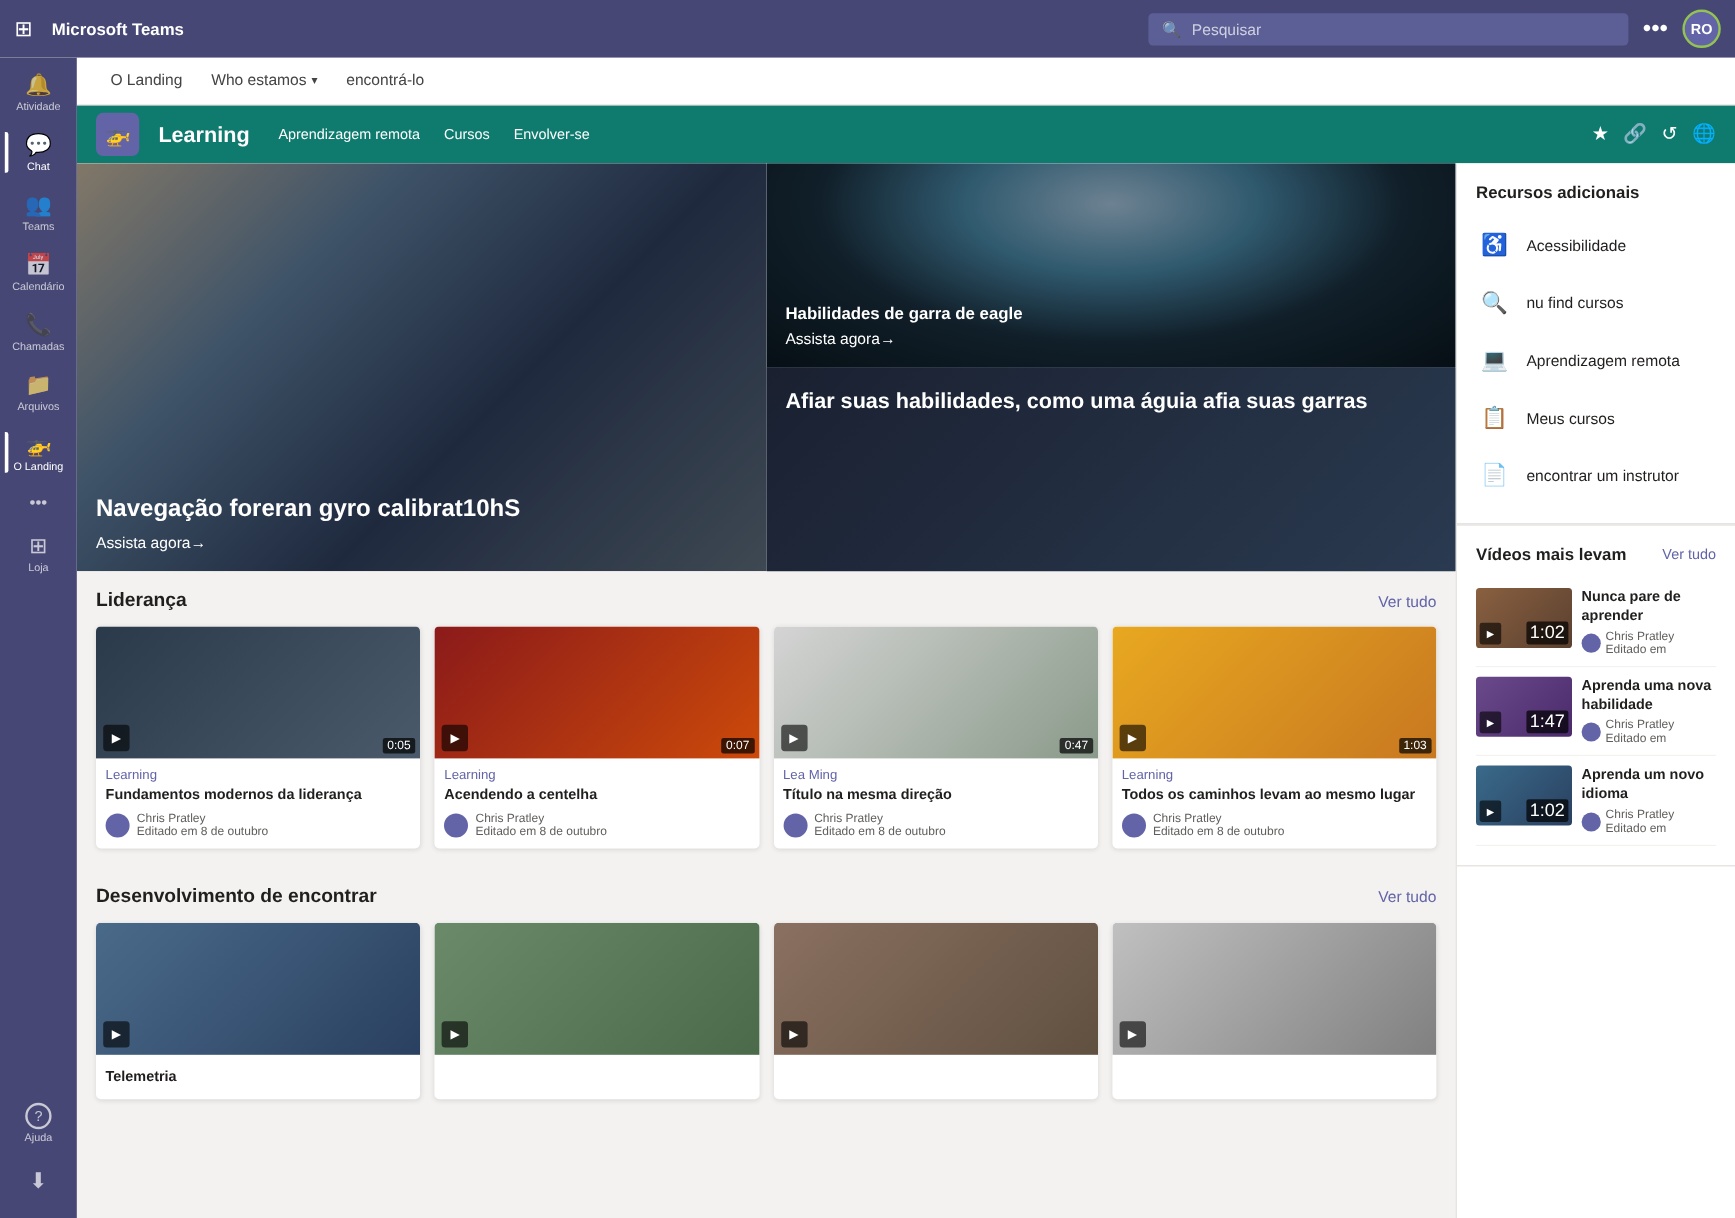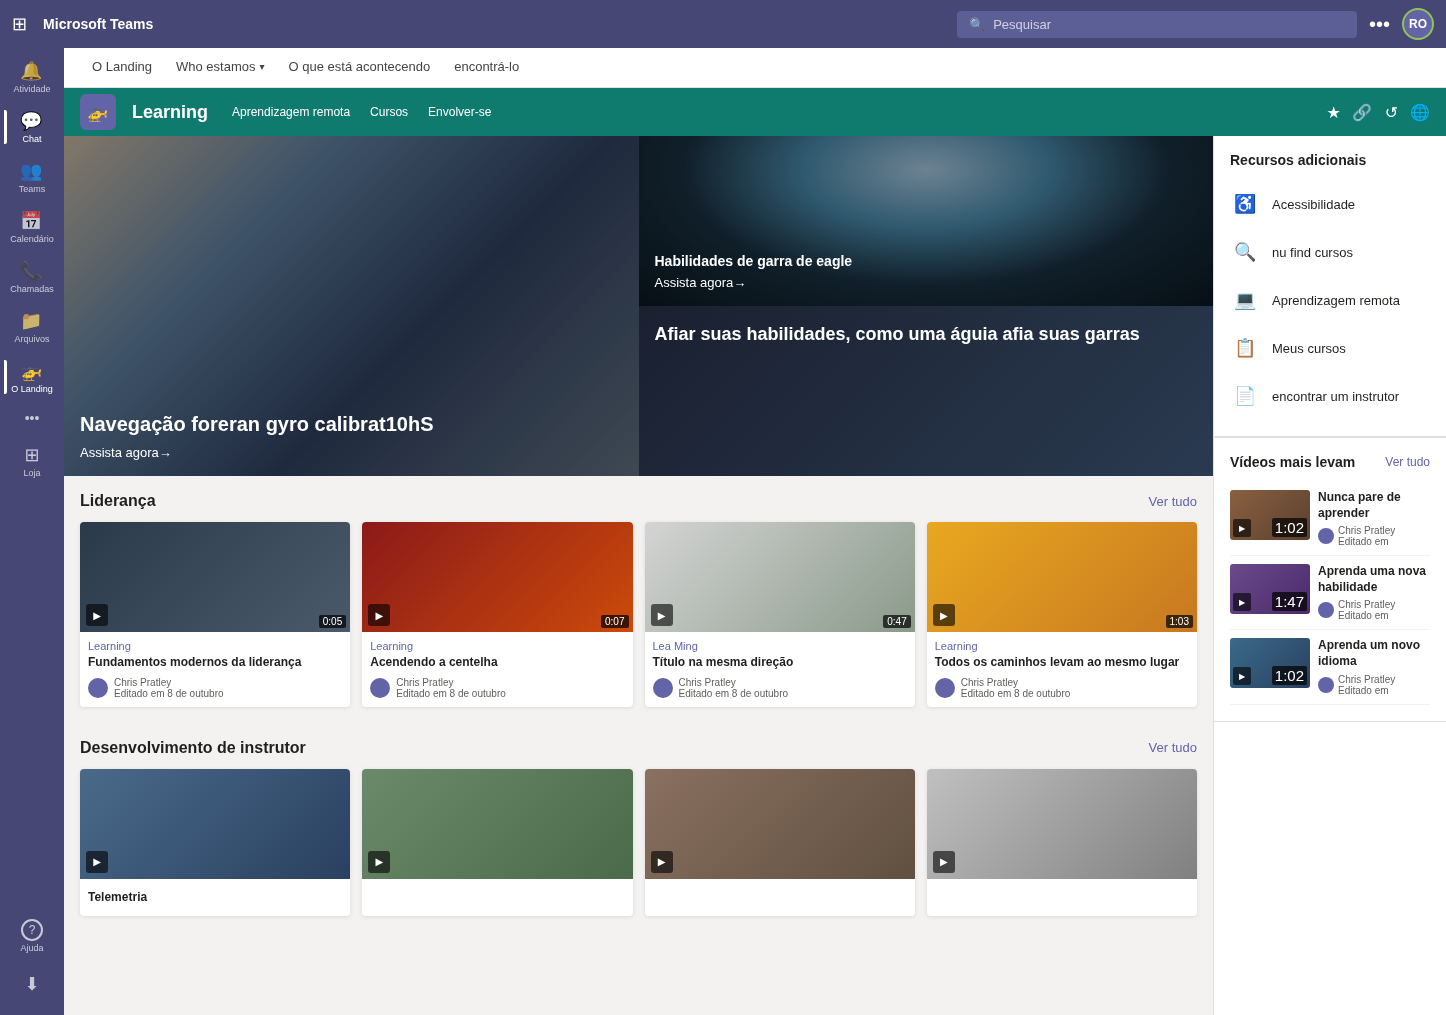--- a/index.html
+++ b/index.html
@@ -195,23 +195,20 @@
 
     <div class="app-nav">
       <div class="app-nav-item">
         <span>O Landing</span>
       </div>
       <div class="app-nav-item has-dropdown">
         <span>Who estamos</span>
         <span style="font-size:10px">▾</span>
       </div>
       <div class="app-nav-item">
-        <span>O que está acontecendo</span>
-      </div>
-      <div class="app-nav-item">
         <span>encontrá-lo</span>
       </div>
     </div>
 
     <div class="learning-header">
       <div class="learning-logo">
         <span>🚁</span>
       </div>
       <span class="learning-title">Learning</span>
       <div class="learning-nav">
@@ -347,21 +344,21 @@
                     <div class="video-meta">Editado em 8 de outubro</div>
                   </div>
                 </div>
               </div>
             </div>
           </div>
         </div>
 
         <div class="section">
           <div class="section-header">
-            <span class="section-title">Desenvolvimento de instrutor</span>
+            <span class="section-title">Desenvolvimento de encontrar</span>
             <span class="section-link">Ver tudo</span>
           </div>
           <div class="video-cards">
             <div class="video-card">
               <div class="video-thumb video-thumb-bg-5">
                 <div class="play-btn">▶</div>
               </div>
               <div class="video-info">
                 <div class="video-title">Telemetria</div>
               </div>

